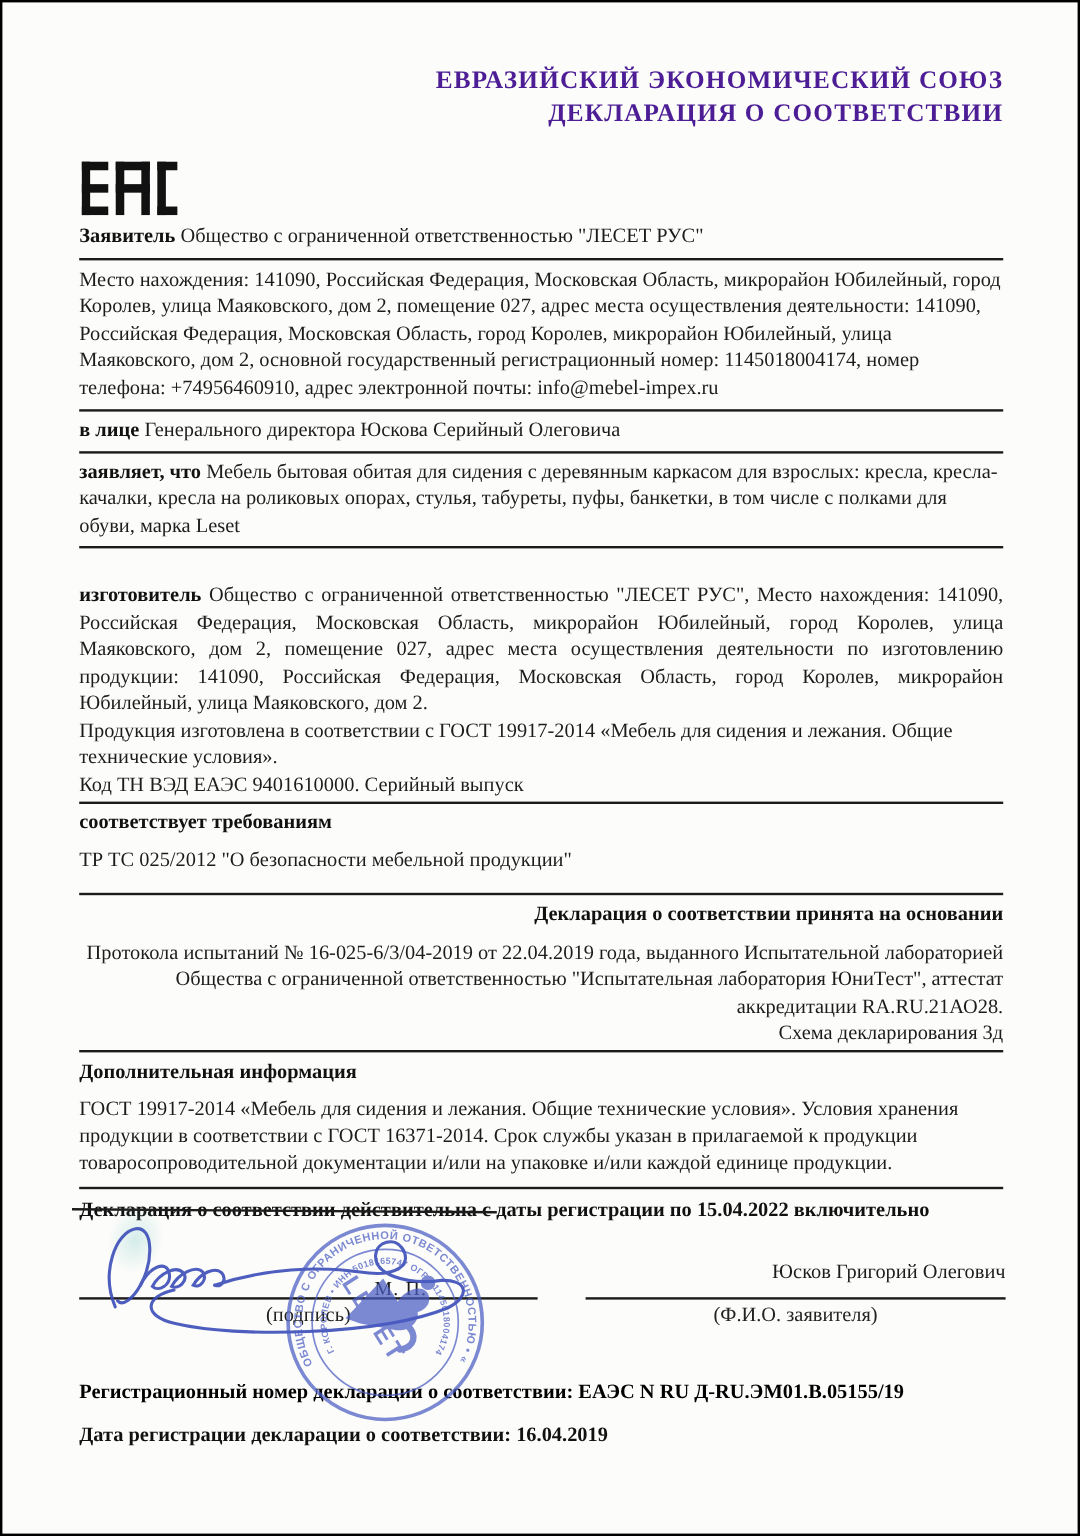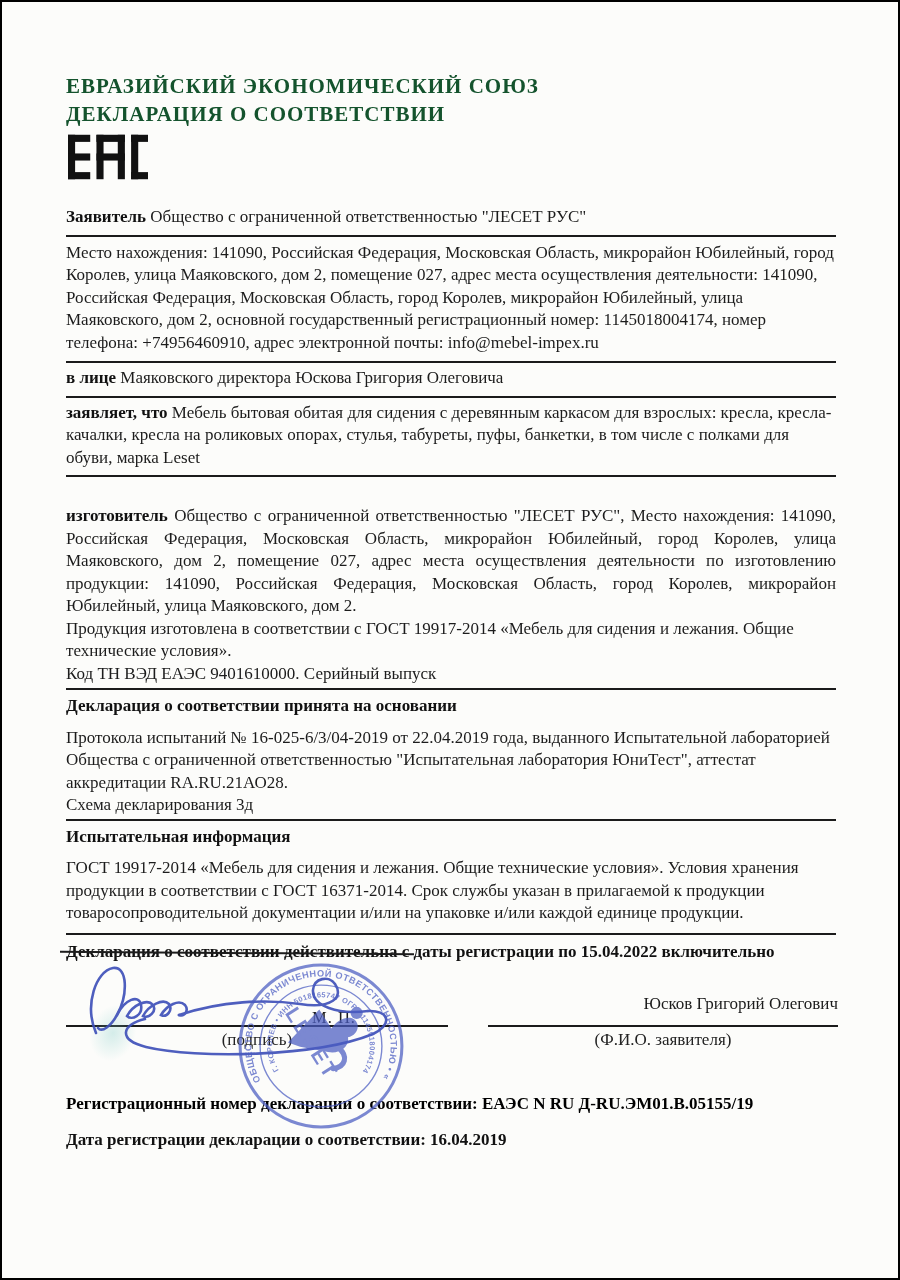--- a/index.html
+++ b/index.html
@@ -1,28 +1,28 @@
 <!DOCTYPE html>
 <html><head>
 <meta charset="utf-8">
 <style>
   html,body{margin:0;padding:0;}
   body{background:#e8e8e8;font-family:"Liberation Serif","DejaVu Serif",serif;}
   .page{position:relative;width:896px;height:1276px;background:#fcfcfa;border:2px solid #000;overflow:hidden;color:#1c1c1c;}
   .content{position:relative;padding:0 62px 0 64px;font-size:17px;line-height:22.5px;}
-  .titles{padding-top:70px;text-align:left;font-weight:bold;font-size:21px;line-height:28px;letter-spacing:1px;color:#14532d;}
+  .titles{padding-top:50px;text-align:right;font-weight:bold;font-size:21px;line-height:28px;letter-spacing:1px;color:#4c1d95;}
   .eac{position:absolute;left:66px;top:124px;}
   .row{border-bottom:2px solid #1b1b1b;}
   .row-a{margin-top:78px;padding-bottom:6px;}
   .row-b{padding:5px 0 7px;}
   .row-c{padding:4px 0 6px;}
   .row-d{padding:4px 0 6px;}
   .row-e{padding:4px 0 3px;margin-top:24px;}
   .row-f{padding:4px 0 16px;}
-  .row-g{padding:5px 0 2px;}
+  .row-g{padding:5px 0 2px;text-align:right;}
   .row-h{padding:5px 0 8px;}
   b.lbl{font-weight:bold;color:#111;}
   .just{text-align:justify;}
   .hdr{font-weight:bold;color:#111;}
   .gap-top{margin-top:9px;}
   .validity{position:relative;padding-top:6px;font-weight:bold;color:#111;}
   .strike-artifact{position:absolute;left:-6px;top:17px;width:46%;height:2px;background:#1d1d1d;transform:rotate(0.4deg);}
   .sigblock{position:relative;height:100px;margin-top:2px;}
   .sig-svg{position:absolute;left:10px;top:-12px;z-index:2;}
   .stamp-svg{position:absolute;left:168px;top:-6px;z-index:3;}
@@ -68,46 +68,50 @@
       <b class="lbl">Заявитель</b>
       <span>Общество с ограниченной ответственностью "ЛЕСЕТ РУС"</span>
     </div>
 
     <div class="row row-b">
       <span>Место нахождения: 141090, Российская Федерация, Московская Область, микрорайон Юбилейный, город Королев, улица Маяковского,  дом 2, помещение 027, адрес места осуществления деятельности: 141090, Российская Федерация, Московская Область, город Королев, микрорайон Юбилейный, улица Маяковского,  дом 2, основной государственный регистрационный номер: 1145018004174, номер телефона: +74956460910, адрес электронной почты: info@mebel-impex.ru</span>
     </div>
 
     <div class="row row-c">
       <b class="lbl">в лице</b>
-      <span>Маяковского директора Юскова Григория Олеговича</span>
+      <span>Генерального директора Юскова Серийный Олеговича</span>
     </div>
 
     <div class="row row-d">
       <b class="lbl">заявляет, что</b>
       <span>Мебель бытовая обитая для сидения с деревянным каркасом для взрослых: кресла, кресла-качалки, кресла на роликовых опорах, стулья, табуреты, пуфы, банкетки, в том числе с полками для обуви, марка Leset</span>
     </div>
 
     <div class="row row-e">
       <div class="just">
         <b class="lbl">изготовитель</b>
         <span>Общество с ограниченной ответственностью "ЛЕСЕТ РУС", Место нахождения: 141090, Российская Федерация, Московская Область, микрорайон Юбилейный, город Королев, улица Маяковского, дом 2, помещение 027, адрес места осуществления деятельности по изготовлению продукции: 141090, Российская Федерация, Московская Область, город Королев, микрорайон Юбилейный, улица Маяковского, дом 2.</span>
       </div>
       <div>Продукция изготовлена в соответствии с ГОСТ 19917-2014 «Мебель для сидения и лежания. Общие технические условия».</div>
       <div>Код ТН ВЭД ЕАЭС 9401610000. Серийный выпуск</div>
     </div>
 
+    <div class="row row-f">
+      <div class="hdr">соответствует требованиям</div>
+      <div class="gap-top">ТР ТС 025/2012 "О безопасности мебельной продукции"</div>
+    </div>
 
     <div class="row row-g">
       <div class="hdr">Декларация о соответствии принята на основании</div>
       <div class="gap-top">Протокола испытаний № 16-025-6/3/04-2019 от 22.04.2019 года, выданного Испытательной лабораторией Общества с ограниченной ответственностью "Испытательная лаборатория ЮниТест", аттестат аккредитации RA.RU.21АО28.</div>
       <div>Схема декларирования 3д</div>
     </div>
 
     <div class="row row-h">
-      <div class="hdr">Испытательная информация</div>
+      <div class="hdr">Дополнительная информация</div>
       <div class="gap-top">ГОСТ 19917-2014 «Мебель  для сидения и  лежания. Общие технические  условия».  Условия хранения продукции в соответствии с ГОСТ 16371-2014. Срок службы  указан  в прилагаемой  к продукции товаросопроводительной документации и/или на упаковке и/или каждой единице продукции.</div>
     </div>
 
     <div class="validity">
       <span>Декларация о соответствии  действительна с даты регистрации по 15.04.2022 включительно</span>
       <div class="strike-artifact"></div>
     </div>
 
     <div class="sigblock">
 

